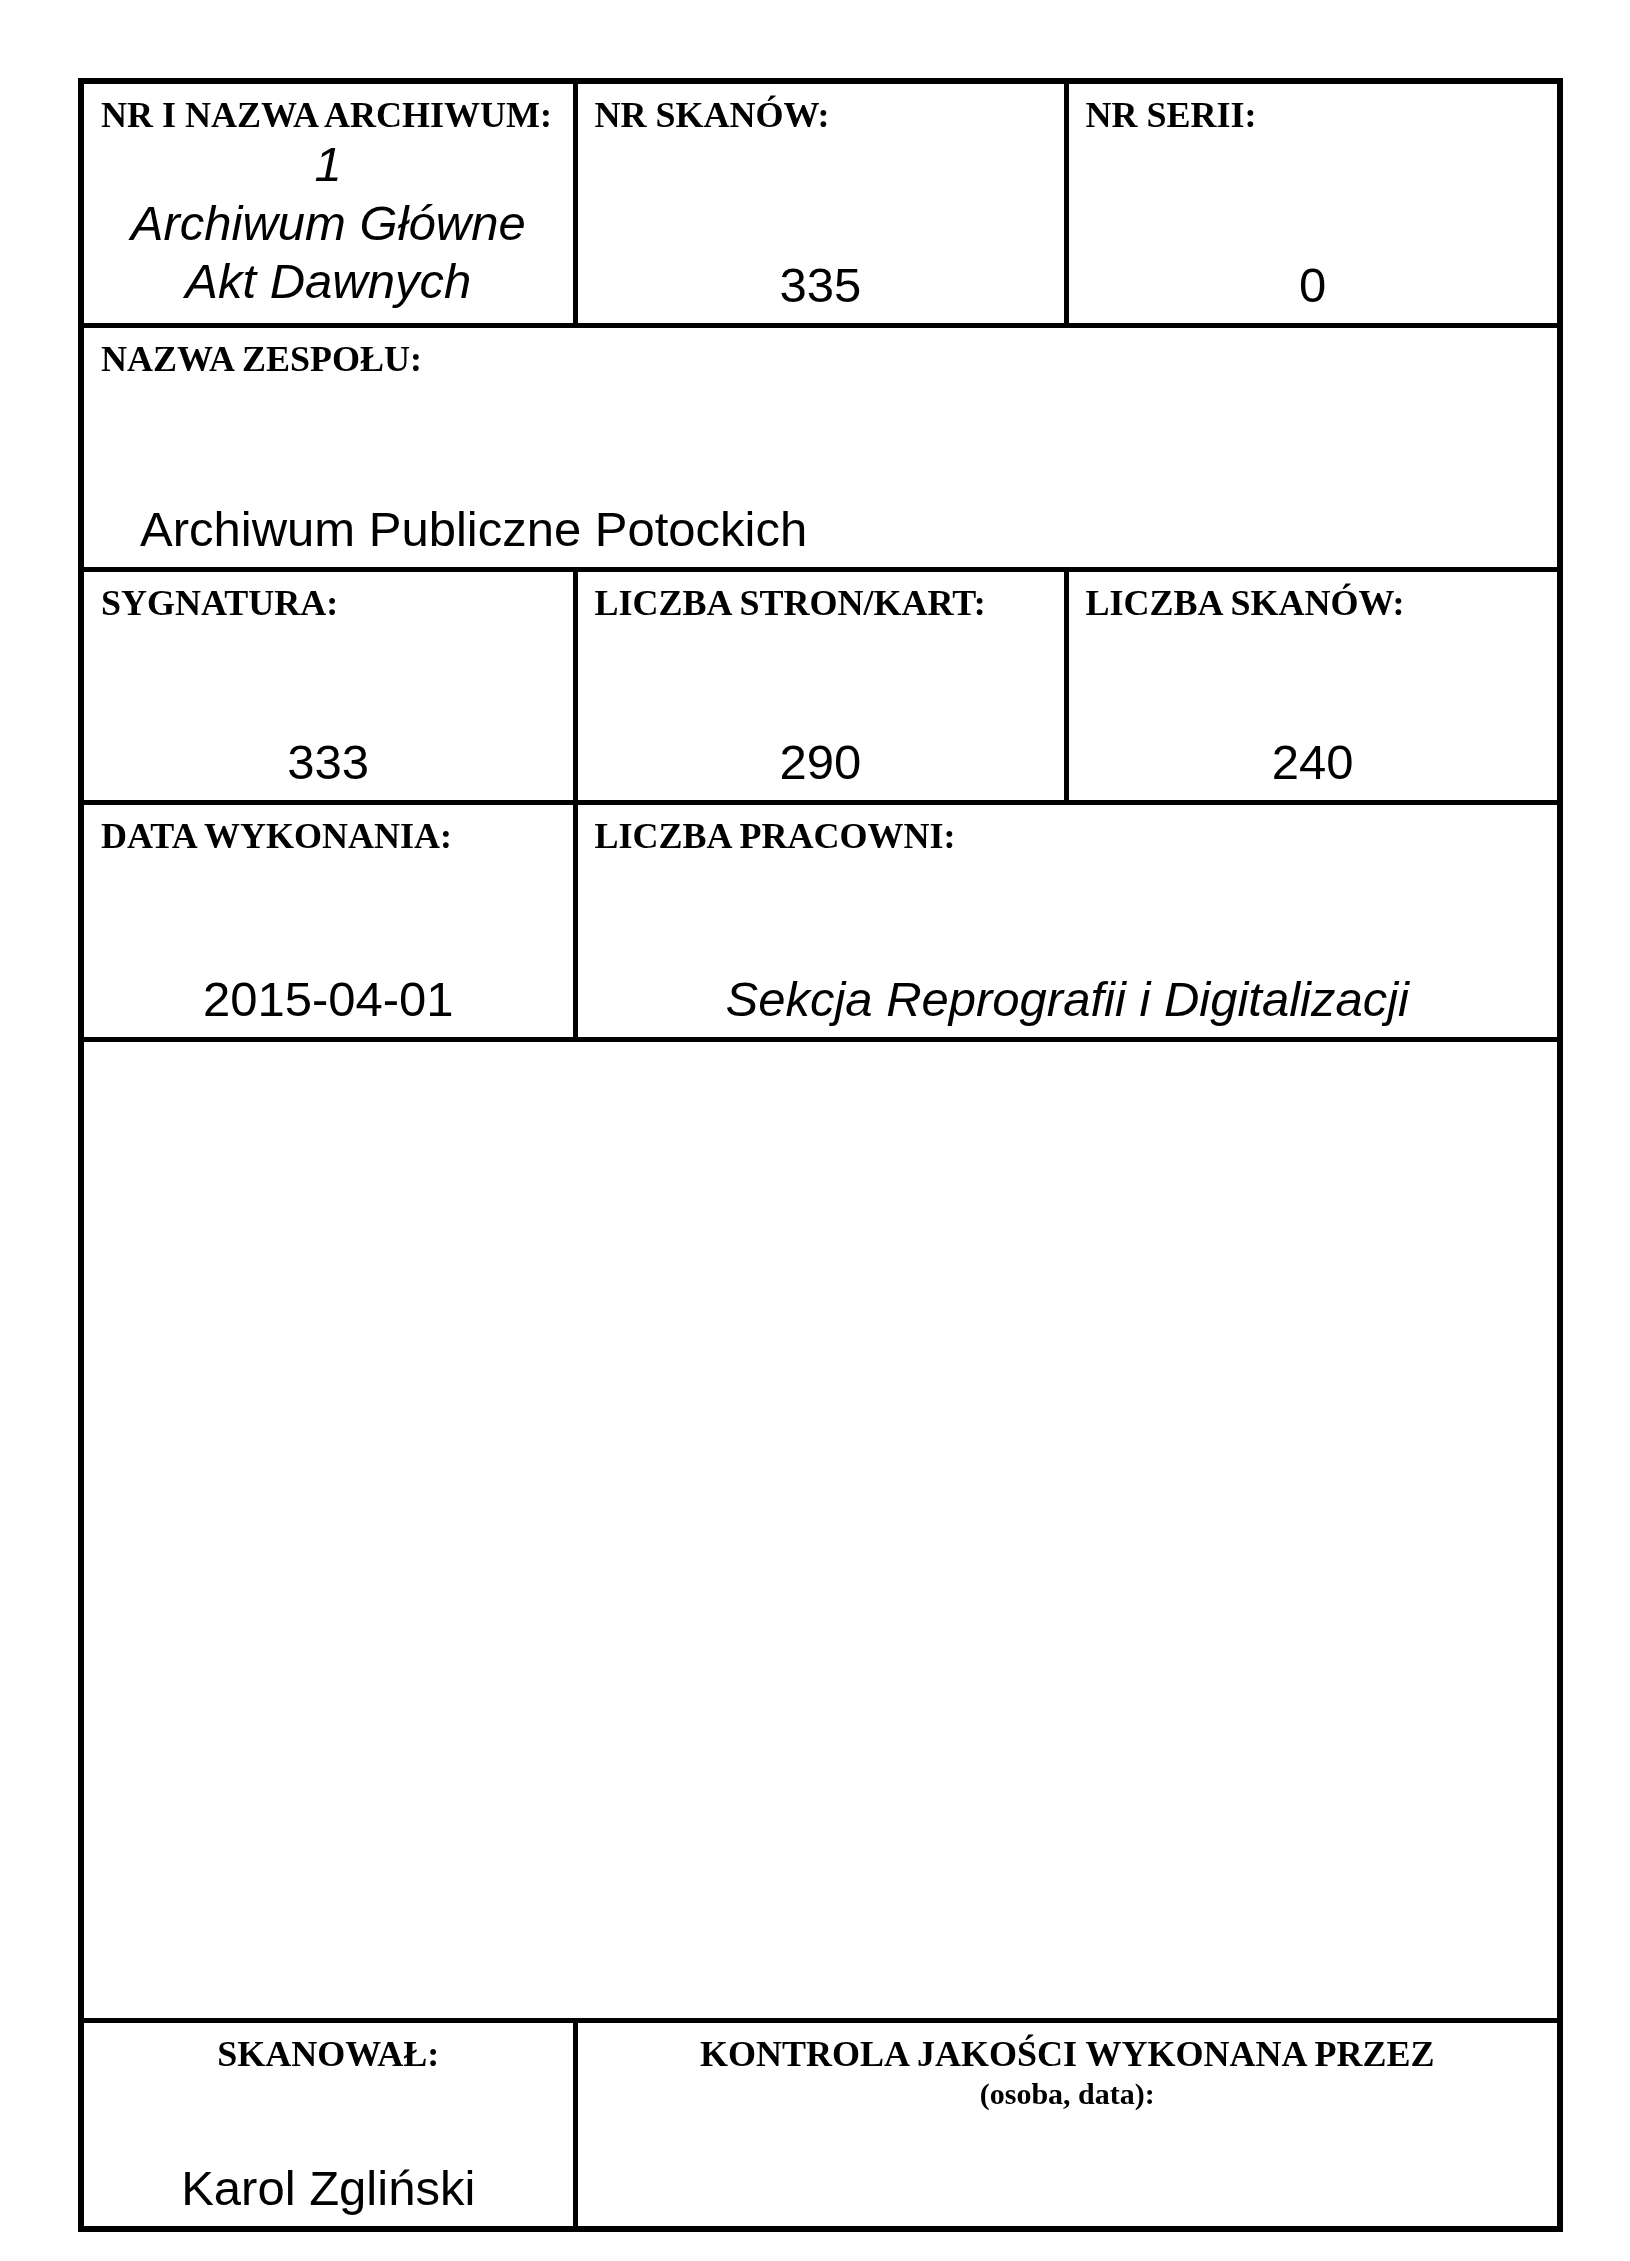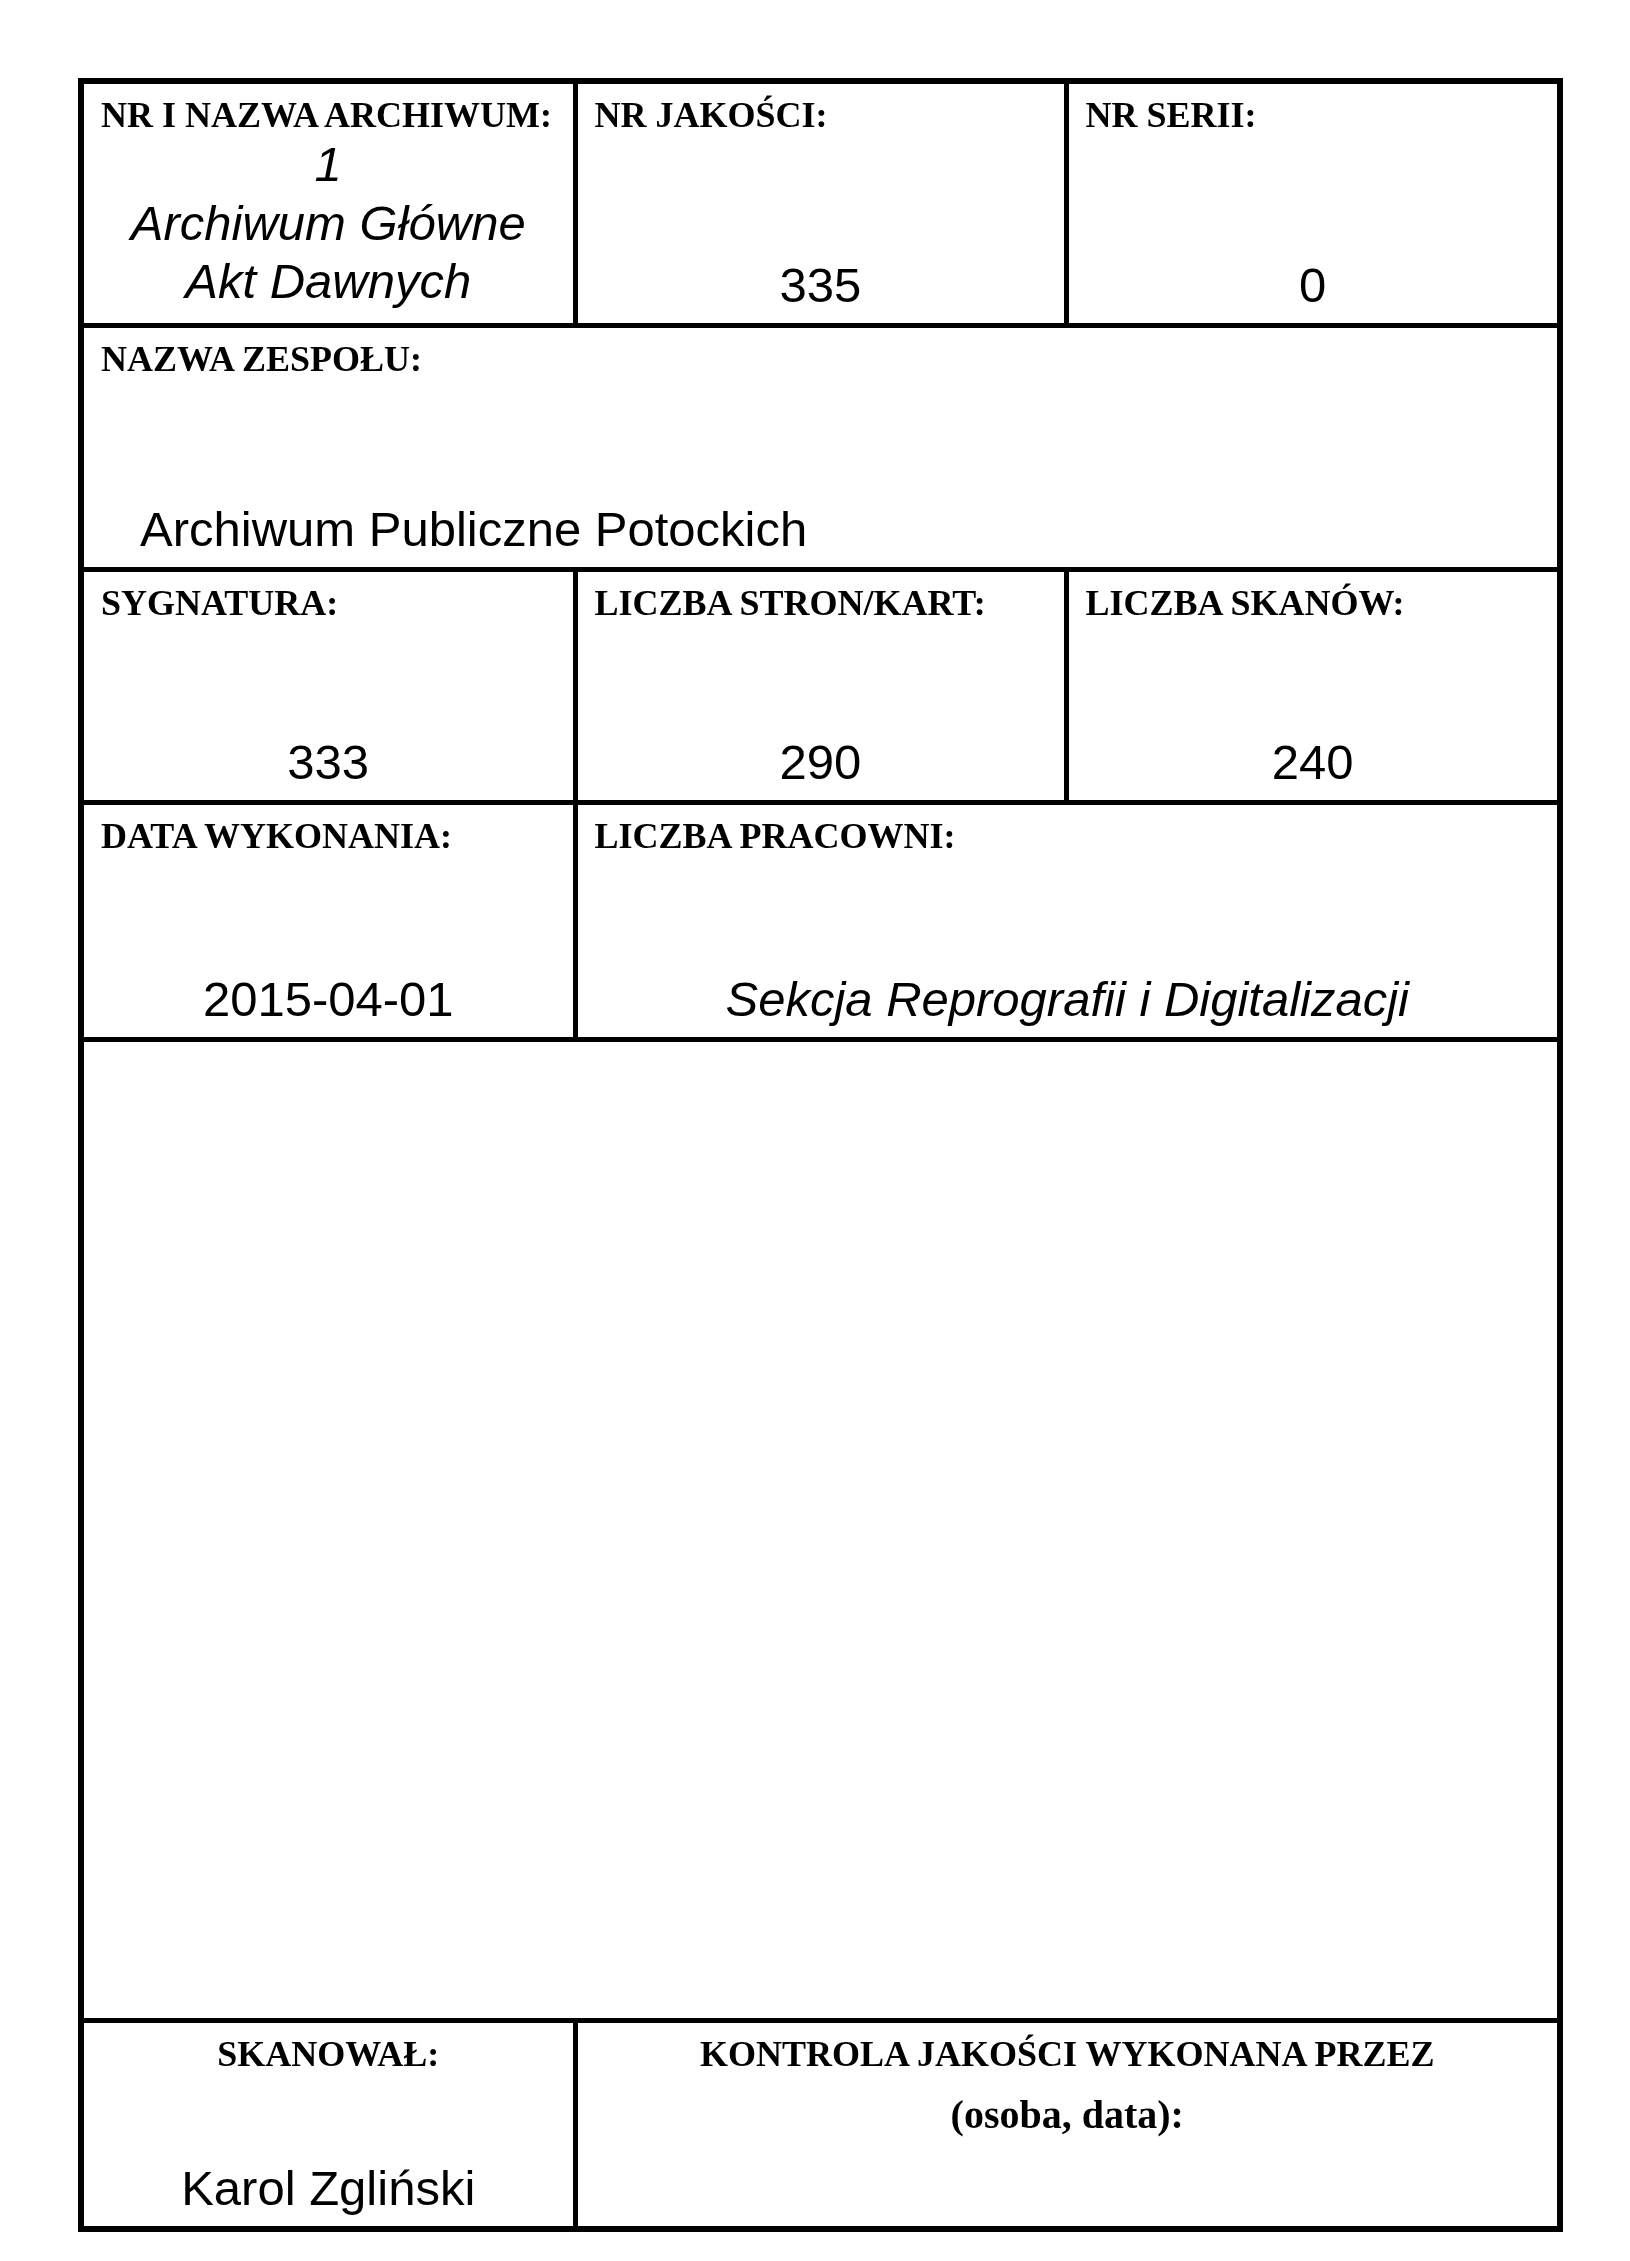--- a/index.html
+++ b/index.html
@@ -50,23 +50,23 @@
     font-weight: bold;
     font-size: 36px;
     line-height: 1.12;
     letter-spacing: 0px;
     white-space: nowrap;
   }
   .label.center { text-align: center; white-space: normal; }
   .sublabel {
     font-family: "Liberation Serif", serif;
     font-weight: bold;
-    font-size: 40px;
+    font-size: 30px;
     text-align: center;
-    margin-top: 17px;
+    margin-top: 3px;
   }
   .value {
     font-size: 49px;
     line-height: 1.2;
     color: #000;
   }
   .italic { font-style: italic; }
   .stack {
     flex: 1;
     display: flex;
@@ -107,21 +107,21 @@
           <div class="label">NR I NAZWA ARCHIWUM:</div>
           <div class="stack">
             <div class="value italic">1</div>
             <div class="value italic">Archiwum Główne</div>
             <div class="value italic">Akt Dawnych</div>
           </div>
         </div>
       </td>
       <td>
         <div class="cell">
-          <div class="label">NR JAKOŚCI:</div>
+          <div class="label">NR SKANÓW:</div>
           <div class="vcenter">
             <div class="value">335</div>
           </div>
         </div>
       </td>
       <td>
         <div class="cell">
           <div class="label">NR SERII:</div>
           <div class="vcenter">
             <div class="value">0</div>

